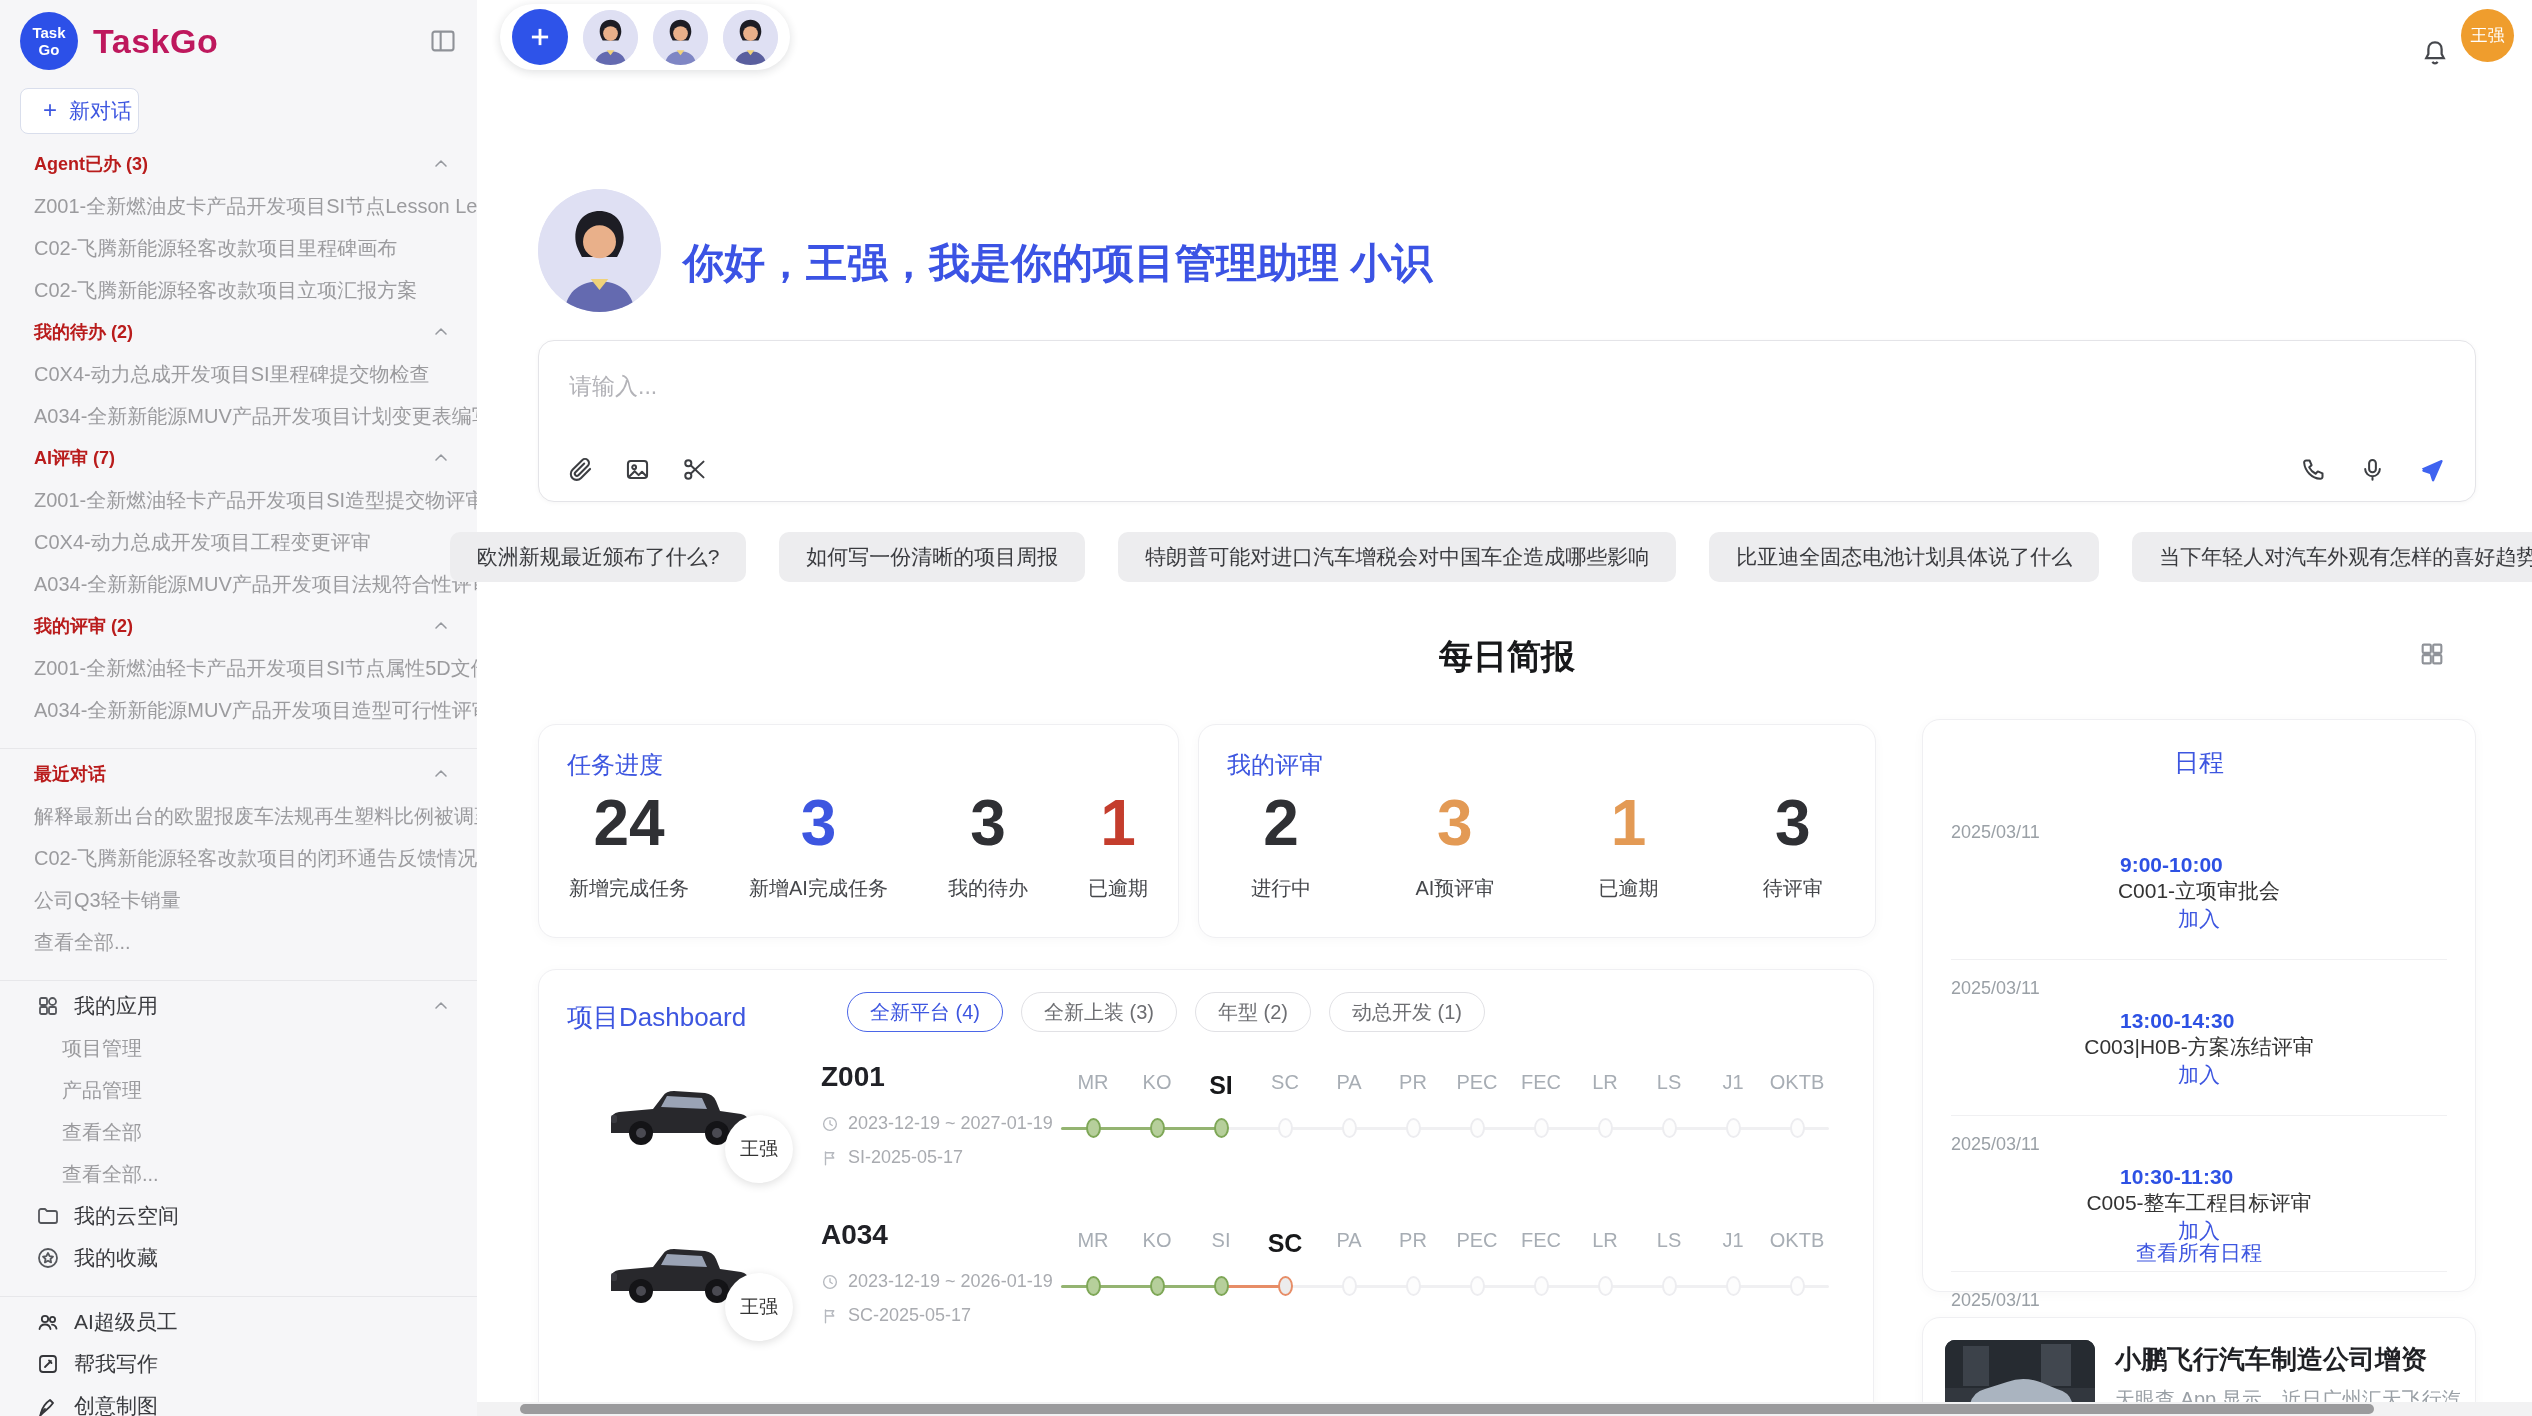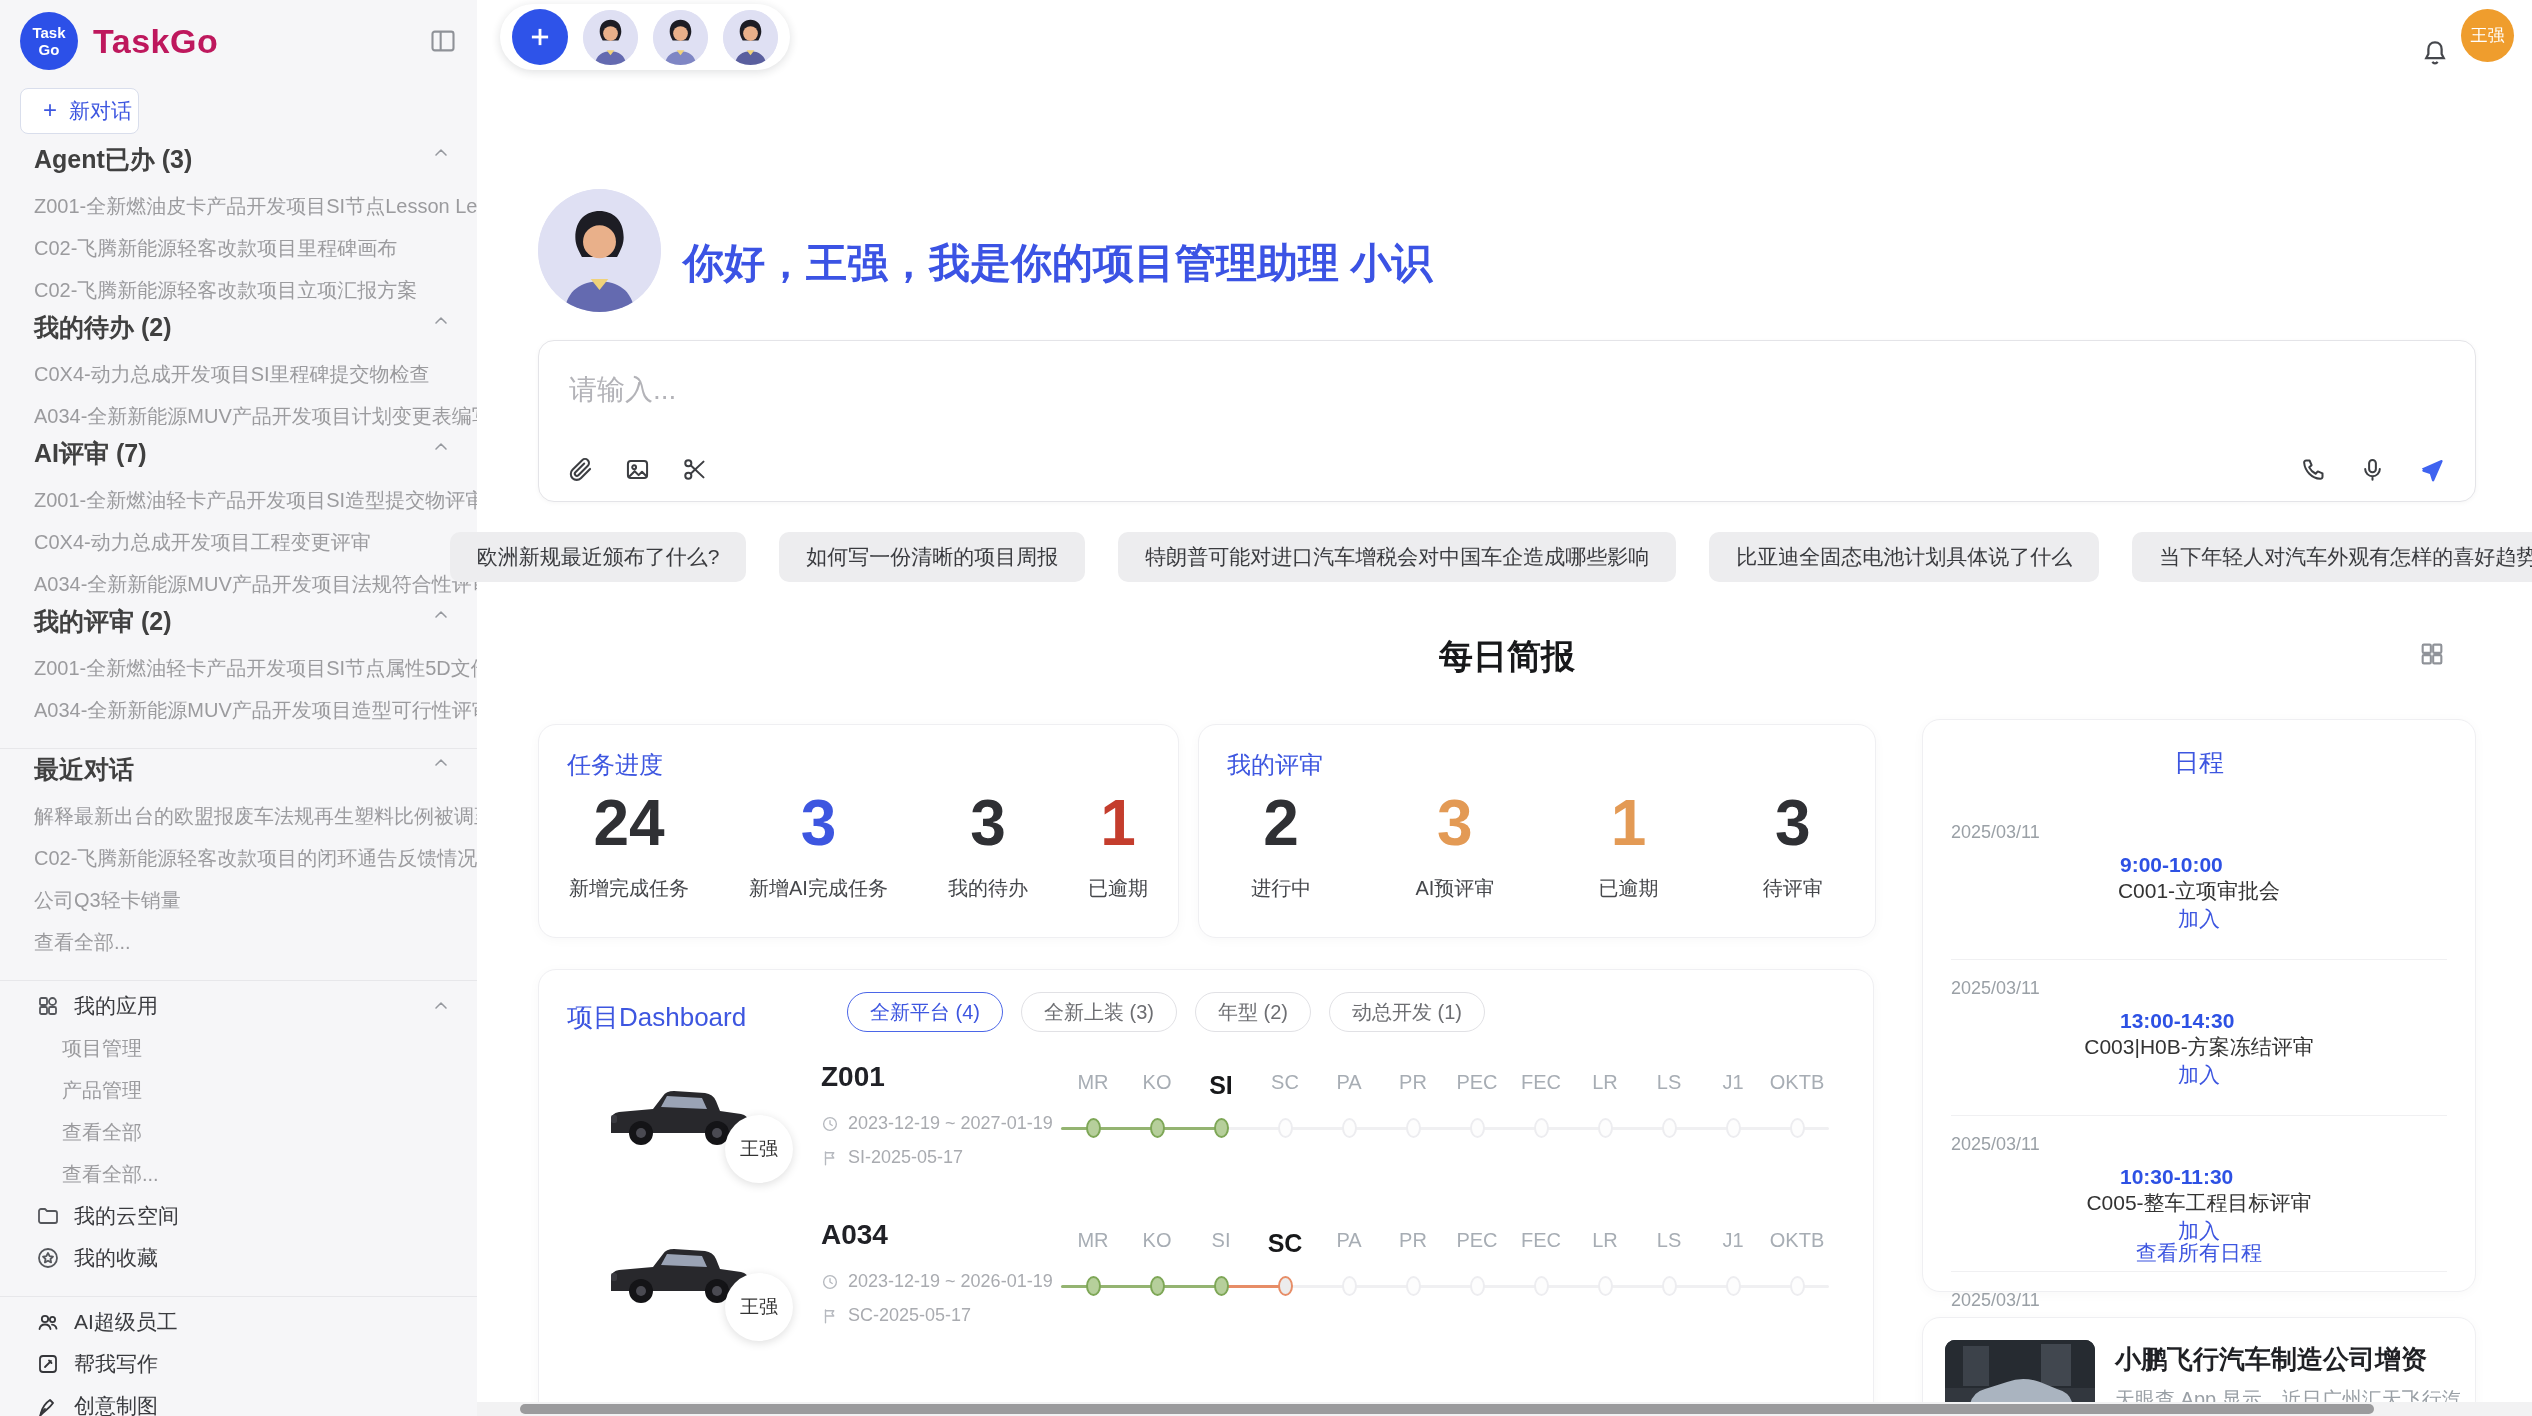--- a/index.html
+++ b/index.html
@@ -11,21 +11,21 @@
   
   .sidebar{position:absolute;left:0;top:0;width:477px;height:1416px;background:#f6f6f8;overflow:hidden;}
   .side-head{display:flex;align-items:center;padding:10px 20px 0 20px;height:62px;}
   .logo-circle{width:58px;height:58px;border-radius:50%;background:#2c50e8;color:#fff;display:flex;flex-direction:column;
     align-items:center;justify-content:center;font-size:15px;line-height:1.15;font-weight:600;}
   .app-title{font-size:34px;font-weight:800;color:#be185d;margin-left:15px;letter-spacing:.5px;}
   .panel-toggle{margin-left:auto;width:28px;height:28px;cursor:pointer;}
   .new-chat{margin:16px 20px 9px 20px;height:46px;background:#fff;border:1px solid #d9deec;border-radius:8px;
     display:flex;align-items:center;gap:12px;padding-left:22px;color:#3d56e0;font-size:21px;cursor:pointer;}
   .new-chat .plus{font-size:24px;line-height:1;margin-top:-2px;}
-  .sec-header{height:42px;display:flex;align-items:flex-start;padding:0 26px 0 34px;font-size:25px;font-weight:600;color:#404040;}
+  .sec-header{height:42px;display:flex;align-items:center;padding:0 26px 0 34px;font-size:18px;font-weight:600;color:#b91c1c;}
   .sec-header .chev{margin-left:auto;width:20px;height:20px;cursor:pointer;}
   .side-item{height:42px;line-height:42px;padding:0 18px 0 34px;font-size:20px;color:#9b9b9e;white-space:nowrap;
     overflow:hidden;cursor:pointer;}
   .side-divider{height:1px;background:#e7e7ea;margin:17px 0 4px 0;}
   .icon-row{height:42px;display:flex;align-items:center;gap:14px;padding-left:36px;font-size:21px;color:#3a3b3f;cursor:pointer;}
   .icon-row .i{width:24px;height:24px;flex:none;}
   .icon-row .chev{margin-left:auto;margin-right:26px;width:20px;height:20px;}
   .sub-item{height:42px;line-height:42px;padding-left:62px;font-size:20px;color:#9b9b9e;cursor:pointer;}
   
   .top-pill{position:absolute;left:500px;top:4px;height:66px;background:#fff;border-radius:34px;
@@ -34,21 +34,21 @@
   .pill-avatar{width:55px;height:55px;border-radius:50%;overflow:hidden;background:#dfe0f3;cursor:pointer;box-shadow:0 0 0 2px #fff;}
   .bell{position:absolute;left:2420px;top:38px;width:30px;height:30px;cursor:pointer;}
   .user-badge{position:absolute;left:2461px;top:9px;width:53px;height:53px;border-radius:50%;background:#ef9d2d;color:#fff;
     display:flex;align-items:center;justify-content:center;font-size:17px;cursor:pointer;}
   
   .greet-avatar{position:absolute;left:538px;top:189px;width:123px;height:123px;border-radius:50%;overflow:hidden;background:#dfe0f3;}
   .greet-text{position:absolute;left:683px;top:236px;font-size:41px;font-weight:800;color:#3b53e4;}
   
   .input-card{position:absolute;left:538px;top:340px;width:1938px;height:162px;background:#fff;border:1px solid #e4e4e8;
     border-radius:16px;box-shadow:0 1px 5px rgba(0,0,0,.04);box-sizing:border-box;}
-  .input-ph{position:absolute;left:30px;top:30px;font-size:28px;color:#b3b3b8;}
+  .input-ph{position:absolute;left:30px;top:30px;font-size:23px;color:#b3b3b8;}
   .in-icons-l{position:absolute;left:28px;bottom:18px;display:flex;gap:30px;}
   .in-icons-r{position:absolute;right:30px;bottom:18px;display:flex;gap:32px;align-items:center;}
   .in-ic{width:27px;height:27px;cursor:pointer;}
   
   .chips{position:absolute;left:538px;top:532px;width:1938px;display:flex;gap:33px;justify-content:center;}
   .chip{height:50px;line-height:50px;background:#ededef;border:none;border-radius:10px;padding:0 27px;font-size:21px;
     color:#3a3b3f;white-space:nowrap;cursor:pointer;font-family:inherit;}
   
   .briefing-title{position:absolute;left:538px;top:634px;width:1938px;text-align:center;font-size:34px;font-weight:800;color:#17181a;}
   .briefing-grid{position:absolute;left:2418px;top:640px;width:28px;height:28px;cursor:pointer;}

